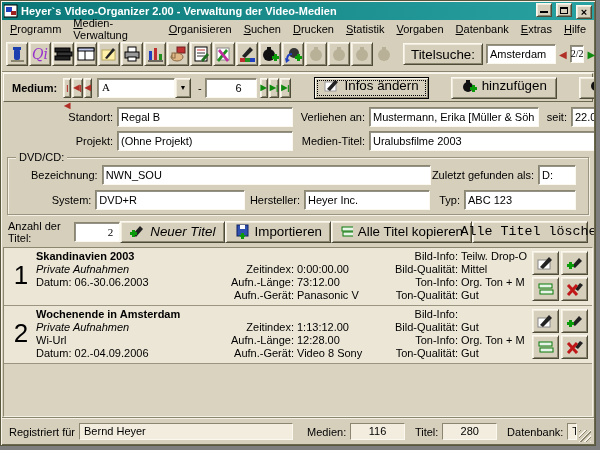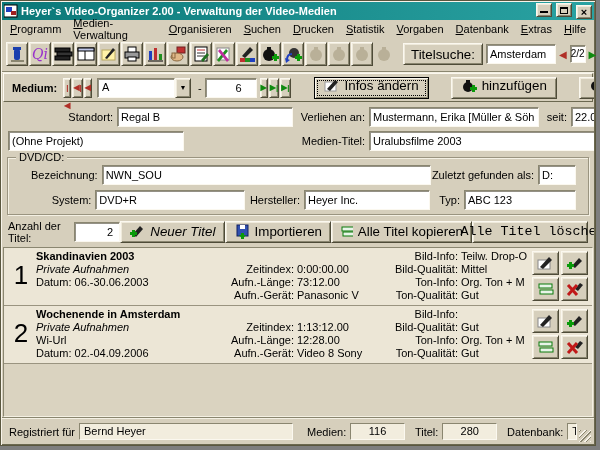--- a/index.html
+++ b/index.html
@@ -1,20 +1,20 @@
 <!DOCTYPE html>
 <html><head>
 <meta charset="utf-8">
 <style>
   html,body{margin:0;padding:0;}
   body{width:600px;height:450px;font-family:"Liberation Sans",sans-serif;font-size:11px;color:#000;background:#7E7E7E;}
   .window{width:596px;height:446px;background:#D6CFBC;border:1px solid #5A573F;box-shadow:inset 1px 1px 0 #F8F4EA,inset -1px -1px 0 #6B6850;padding:1px;box-sizing:border-box;display:flex;flex-direction:column;}
   
   .btn3d{background:#D6CFBC;border:1px solid;border-color:#FBF8EF #4E4B38 #4E4B38 #FBF8EF;box-shadow:inset 1px 1px 0 #EFEADB,inset -1px -1px 0 #8A8670;}
-  .sunk{background:#FFFFFF;border:1px solid;border-color:#8A8670 #FBF8EF #FBF8EF #8A8670;box-shadow:inset 1px 1px 0 rgba(60,55,35,.55);}
+  .sunk{background:#FFFFFF;border:1px solid;border-color:#8A8670 #FBF8EF #FBF8EF #8A8670;box-shadow:inset 1px 1px 0 rgba(60,55,35,.55);font-family:Liberation Serif, serif;}
   
   .titlebar{height:18px;background:linear-gradient(90deg,#0B7878,#2AA2A2);display:flex;align-items:center;padding:0 2px;flex:0 0 auto;}
   .app-icon{width:14px;height:14px;margin-right:3px;display:inline-block;}
   .title-text{color:#FFF;font-weight:bold;font-size:11px;flex:1;white-space:nowrap;overflow:hidden;}
   .winbtn{width:16px;height:14px;margin-left:1px;padding:0;font-size:9px;line-height:12px;text-align:center;cursor:pointer;position:relative;}
   .glyph-min{position:absolute;left:3px;bottom:3px;width:8px;height:2px;background:#000;}
   .glyph-max{position:absolute;left:3px;top:3px;width:8px;height:7px;border:1px solid #000;border-top-width:2px;box-sizing:border-box;}
   .glyph-close{font-weight:bold;font-size:11px;line-height:13px;}
   
   .menubar{height:16px;display:flex;align-items:center;padding:1px 2px 0 2px;flex:0 0 auto;}
@@ -294,20 +294,21 @@
     </div>
 
     <div class="form-area">
       <div class="form-grid">
         <div class="fcol">
           <div class="frow">
             <span class="flabel" style="width:105px;">Standort:</span>
             <input class="ffield sunk" style="width: 168px;" value="Regal B">
           </div>
           <div class="frow">
+            <span class="flabel" style="width:105px;">Projekt:</span>
             <input class="ffield sunk" style="width: 168px;" value="(Ohne Projekt)">
           </div>
         </div>
         <div class="fcol">
           <div class="frow">
             <span class="flabel" style="width:72px;">Verliehen an:</span>
             <input class="ffield sunk" style="width: 162px;" value="Mustermann, Erika [Müller &amp; Söhn...">
             <span class="flabel" style="width:28px;">seit:</span>
             <input class="ffield sunk" style="width: 62px;" value="22.08.2006">
           </div>

